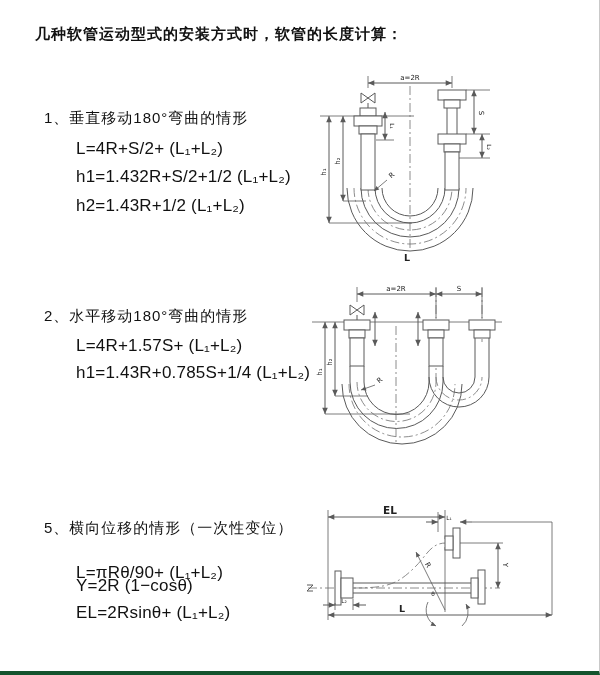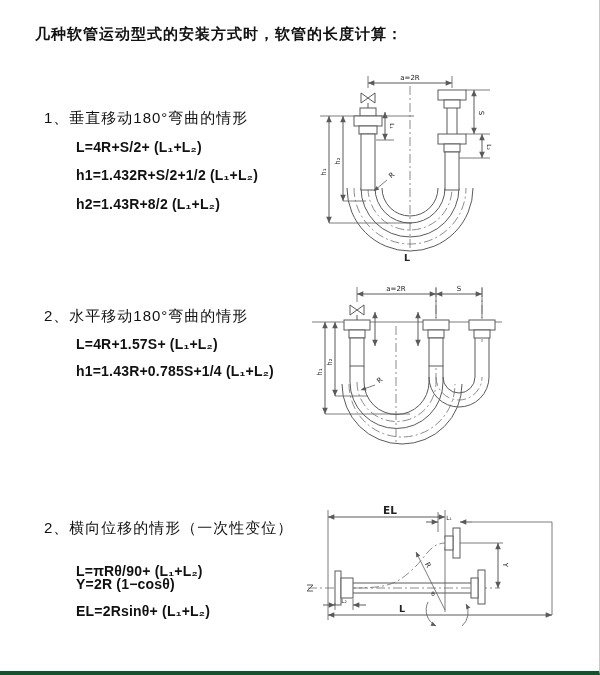--- a/index.html
+++ b/index.html
@@ -4,21 +4,21 @@
 <style>
   html,body{margin:0;padding:0;background:#e8e8e8;}
   .page{
     position:relative;width:600px;height:675px;background:#ffffff;
     font-family:"Liberation Sans","DejaVu Sans",sans-serif;color:#111;
     overflow:hidden;box-sizing:border-box;
     border-right:1px solid #c9c9c9;border-bottom:4px solid #14532d;
   }
   .title{position:absolute;left:35px;top:25px;font-size:15px;font-weight:700;letter-spacing:1px;}
   .sec-head{position:absolute;left:44px;font-size:15px;font-weight:400;letter-spacing:1px;}
-  .formula{position:absolute;left:76px;font-size:14px;font-weight:700;letter-spacing:.2px;white-space:pre;}
+  .formula{position:absolute;left:76px;font-size:17px;font-weight:400;letter-spacing:.2px;white-space:pre;}
   .diag{position:absolute;text-align:center;}
   
   .ln{stroke:#5a5a5a;stroke-width:1;fill:none;}
   .th{stroke:#5a5a5a;stroke-width:.8;fill:none;}
   .cl{stroke:#6f6f6f;stroke-width:.8;fill:none;stroke-dasharray:9 3 2 3;}
   .pt{fill:#ffffff;stroke:#5a5a5a;stroke-width:1;}
   .mask{stroke:#ffffff;fill:none;}
   text.lbl{fill:#222;font-family:"DejaVu Sans",sans-serif;font-size:7px;}
   text.lbl-s{fill:#222;font-family:"DejaVu Sans",sans-serif;font-size:5.8px;}
   text.lbl-l{fill:#222;font-family:"DejaVu Sans",sans-serif;font-size:9.5px;font-weight:bold;}
@@ -27,27 +27,27 @@
 </head>
 <body>
 
 <div class="page">
 
   <div class="title">几种软管运动型式的安装方式时，软管的长度计算：</div>
 
   <div class="sec-head" style="top:109px">1、垂直移动180°弯曲的情形</div>
   <div class="formula" style="top:139px">L=4R+S/2+ (L₁+L₂)</div>
   <div class="formula" style="top:167px">h1=1.432R+S/2+1/2 (L₁+L₂)</div>
-  <div class="formula" style="top:196px">h2=1.43R+8/2 (L₁+L₂)</div>
+  <div class="formula" style="top:196px">h2=1.43R+1/2 (L₁+L₂)</div>
 
   <div class="sec-head" style="top:307px">2、水平移动180°弯曲的情形</div>
   <div class="formula" style="top:336px">L=4R+1.57S+ (L₁+L₂)</div>
   <div class="formula" style="top:363px">h1=1.43R+0.785S+1/4 (L₁+L₂)</div>
 
-  <div class="sec-head" style="top:519px">2、横向位移的情形（一次性变位）</div>
+  <div class="sec-head" style="top:519px">5、横向位移的情形（一次性变位）</div>
   <div class="formula" style="top:563px">L=πRθ/90+ (L₁+L₂)</div>
   <div class="formula" style="top:576px">Y=2R (1−cosθ)</div>
   <div class="formula" style="top:603px">EL=2Rsinθ+ (L₁+L₂)</div>
 
   <div class="diag" style="left:302px;top:68px;width:290px;height:197px">
     <svg width="290" height="197" viewBox="0 0 290 197">
       <defs>
         <marker id="ar1" viewBox="0 0 10 10" refX="9" refY="5" markerWidth="9" markerHeight="7" orient="auto-start-reverse">
           <path d="M0,1 L9,5 L0,9 z" fill="#5a5a5a"></path>
         </marker>

